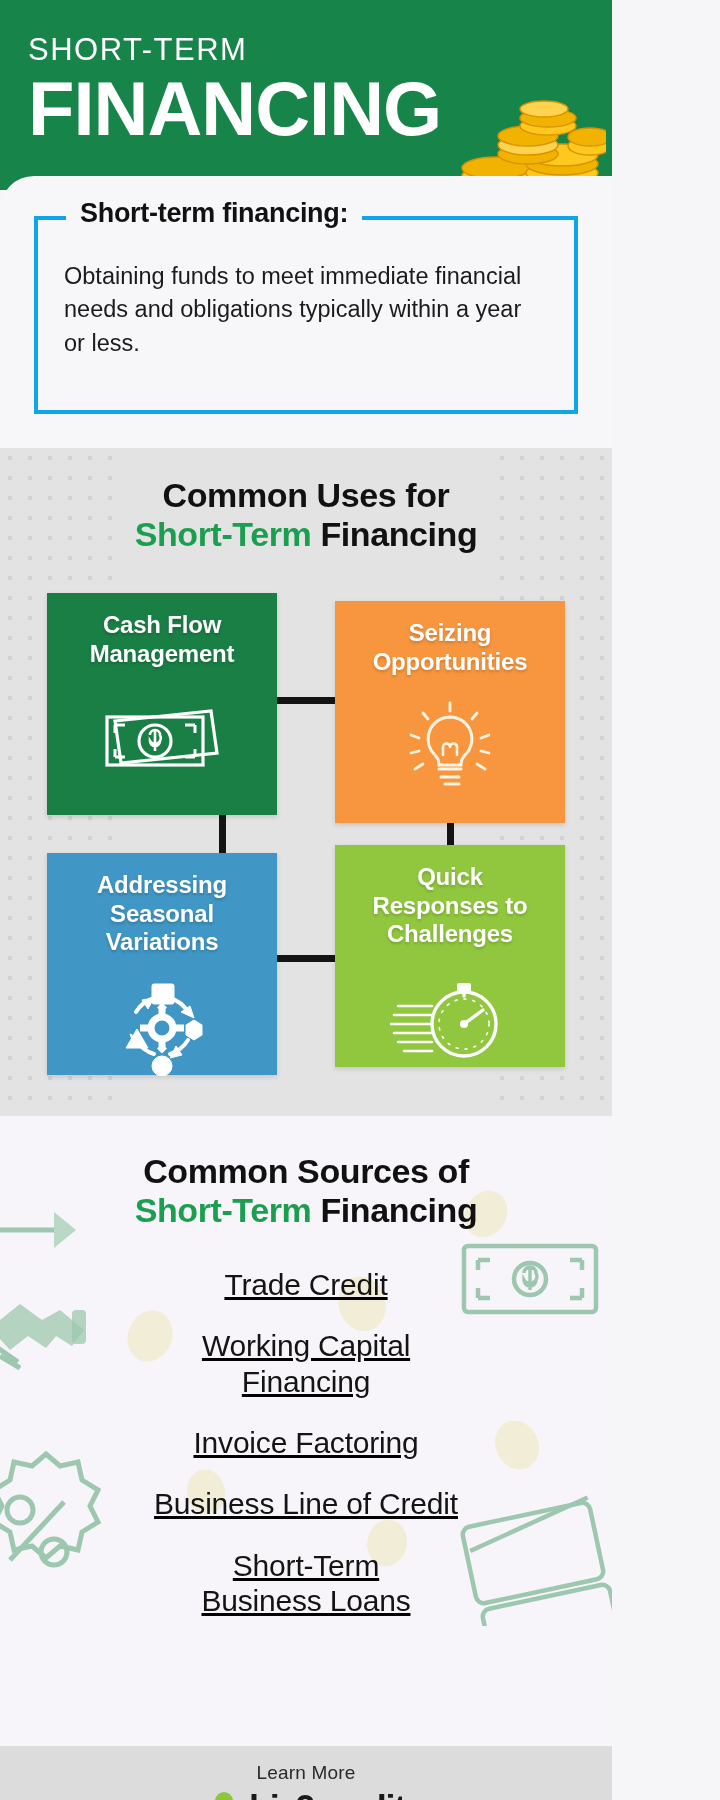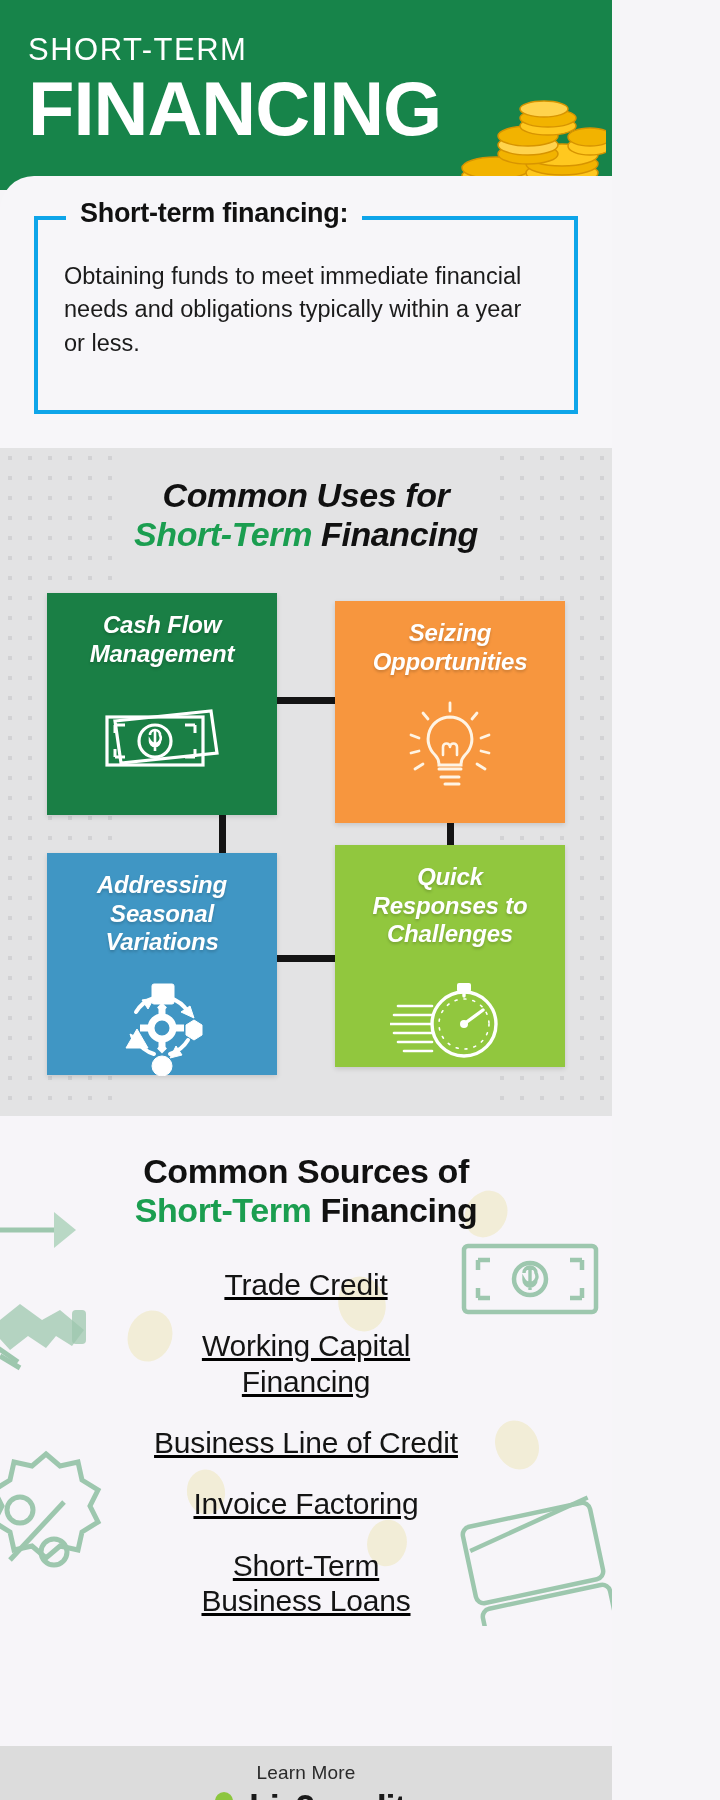--- a/index.html
+++ b/index.html
@@ -77,21 +77,20 @@
     margin-top: 6px;
   }
 
   
   .uses-section {
     position: relative;
     background: #e3e3e4;
     padding: 28px 0 34px 0;
     height: 668px;
     overflow: hidden;
-    font-style: italic;
   }
   .dots-l, .dots-r {
     position: absolute;
     top: 0; bottom: 0;
     width: 120px;
     background-image: radial-gradient(circle, #cfcfd1 2.2px, transparent 2.3px);
     background-size: 20px 20px;
     opacity: .85;
   }
   .dots-l { left: 0; }
@@ -441,24 +440,24 @@
 
     <div class="src-list">
       <div class="src-item">
         <span>Trade Credit</span>
       </div>
       <div class="src-item">
         <span>Working Capital</span><br>
         <span>Financing</span>
       </div>
       <div class="src-item">
+        <span>Invoice Factoring</span>
+      </div>
+      <div class="src-item">
         <span>Business Line of Credit</span>
-      </div>
-      <div class="src-item">
-        <span>Invoice Factoring</span>
       </div>
       <div class="src-item">
         <span>Short-Term</span><br>
         <span>Business Loans</span>
       </div>
     </div>
   </div>
 
   <div class="footer">
     <div class="learn-more">Learn More</div>

